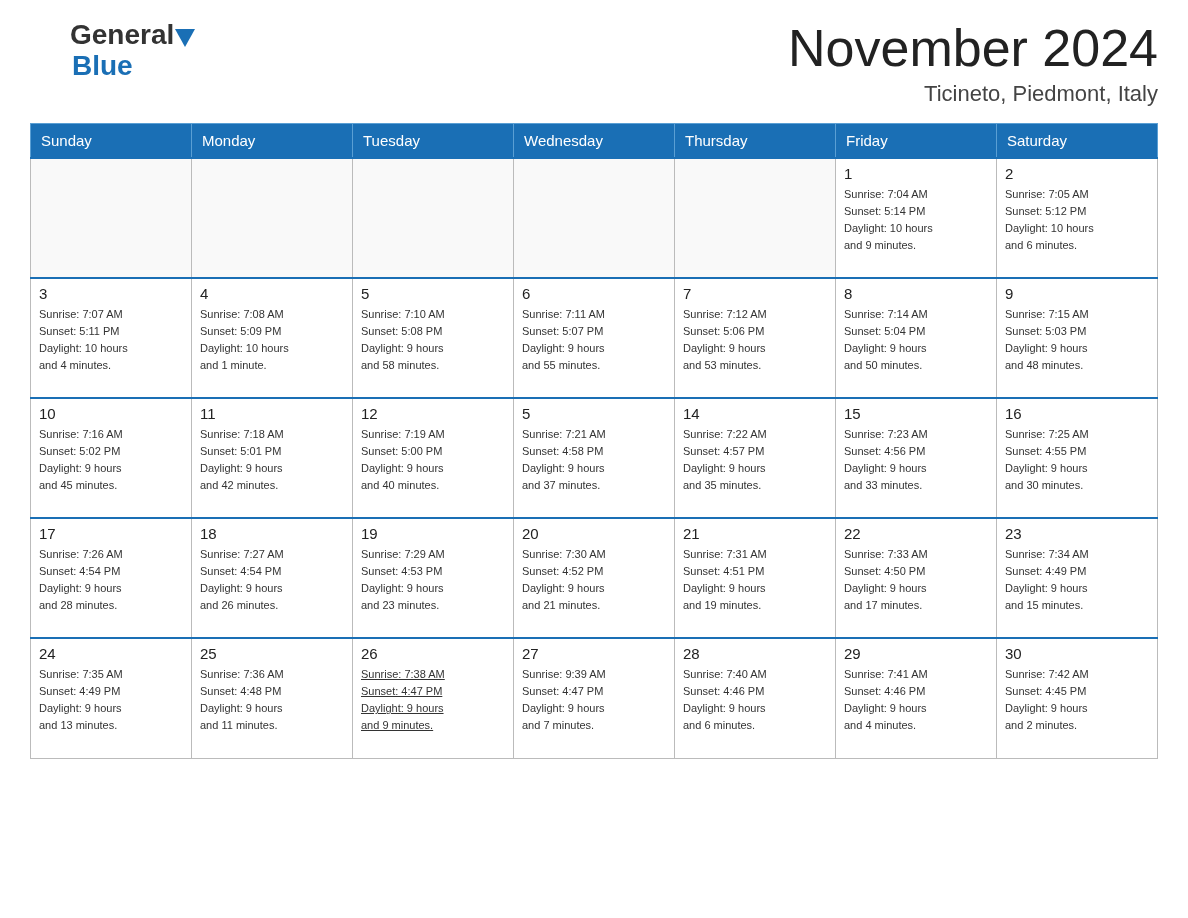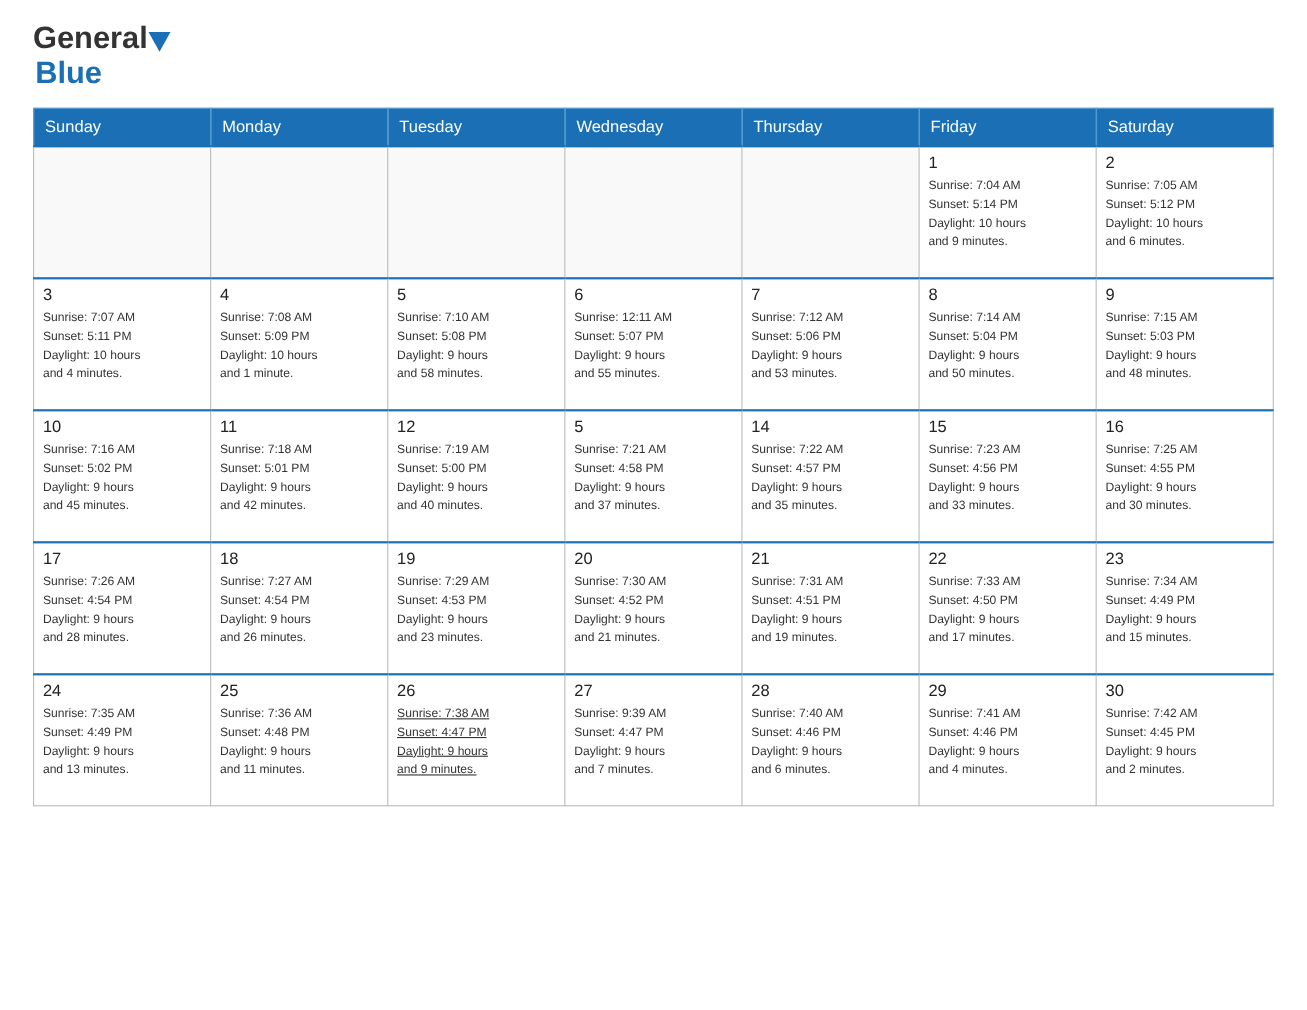--- a/index.html
+++ b/index.html
@@ -15,20 +15,21 @@
     }
     .header {
       display: flex;
       justify-content: space-between;
       align-items: flex-start;
       margin-bottom: 16px;
     }
     .logo {
       display: flex;
       align-items: center;
+      margin-left: 40px;
     }
     .title-block {
       text-align: right;
     }
     .main-title {
       font-size: 52px;
       font-weight: normal;
       color: #222;
       line-height: 1.1;
     }
@@ -85,20 +86,24 @@
 
 <div class="page">
   <div class="header">
     <div class="logo">
       <div style="font-size:28px; font-weight:bold; color:#333; line-height:1.1;">
         <span style="color:#333;">General</span><span style="display:inline-block; width:0; height:0; border-left:10px solid transparent; border-right:10px solid transparent; border-top:18px solid #1a6fb5; margin-left:1px; margin-bottom:-2px; vertical-align:middle;"></span>
         <br>
         <span style="color:#1a6fb5; margin-left:2px;">Blue</span>
       </div>
     </div>
+    <div class="title-block">
+      <div class="main-title">November 2024</div>
+      <div class="subtitle">Ticineto, Piedmont, Italy</div>
+    </div>
   </div>
 
   <table class="calendar">
     <thead>
       <tr>
       <th>Sunday</th>
           <th>Monday</th>
           <th>Tuesday</th>
           <th>Wednesday</th>
           <th>Thursday</th>
@@ -145,21 +150,21 @@
           </td>
           <td>
             <div class="day-number">5</div>
             <div class="day-info" style="white-space: pre-line;">Sunrise: 7:10 AM
 Sunset: 5:08 PM
 Daylight: 9 hours
 and 58 minutes.</div>
           </td>
           <td>
             <div class="day-number">6</div>
-            <div class="day-info" style="white-space: pre-line;">Sunrise: 12:11 AM
+            <div class="day-info" style="white-space: pre-line;">Sunrise: 7:11 AM
 Sunset: 5:07 PM
 Daylight: 9 hours
 and 55 minutes.</div>
           </td>
           <td>
             <div class="day-number">7</div>
             <div class="day-info" style="white-space: pre-line;">Sunrise: 7:12 AM
 Sunset: 5:06 PM
 Daylight: 9 hours
 and 53 minutes.</div>

